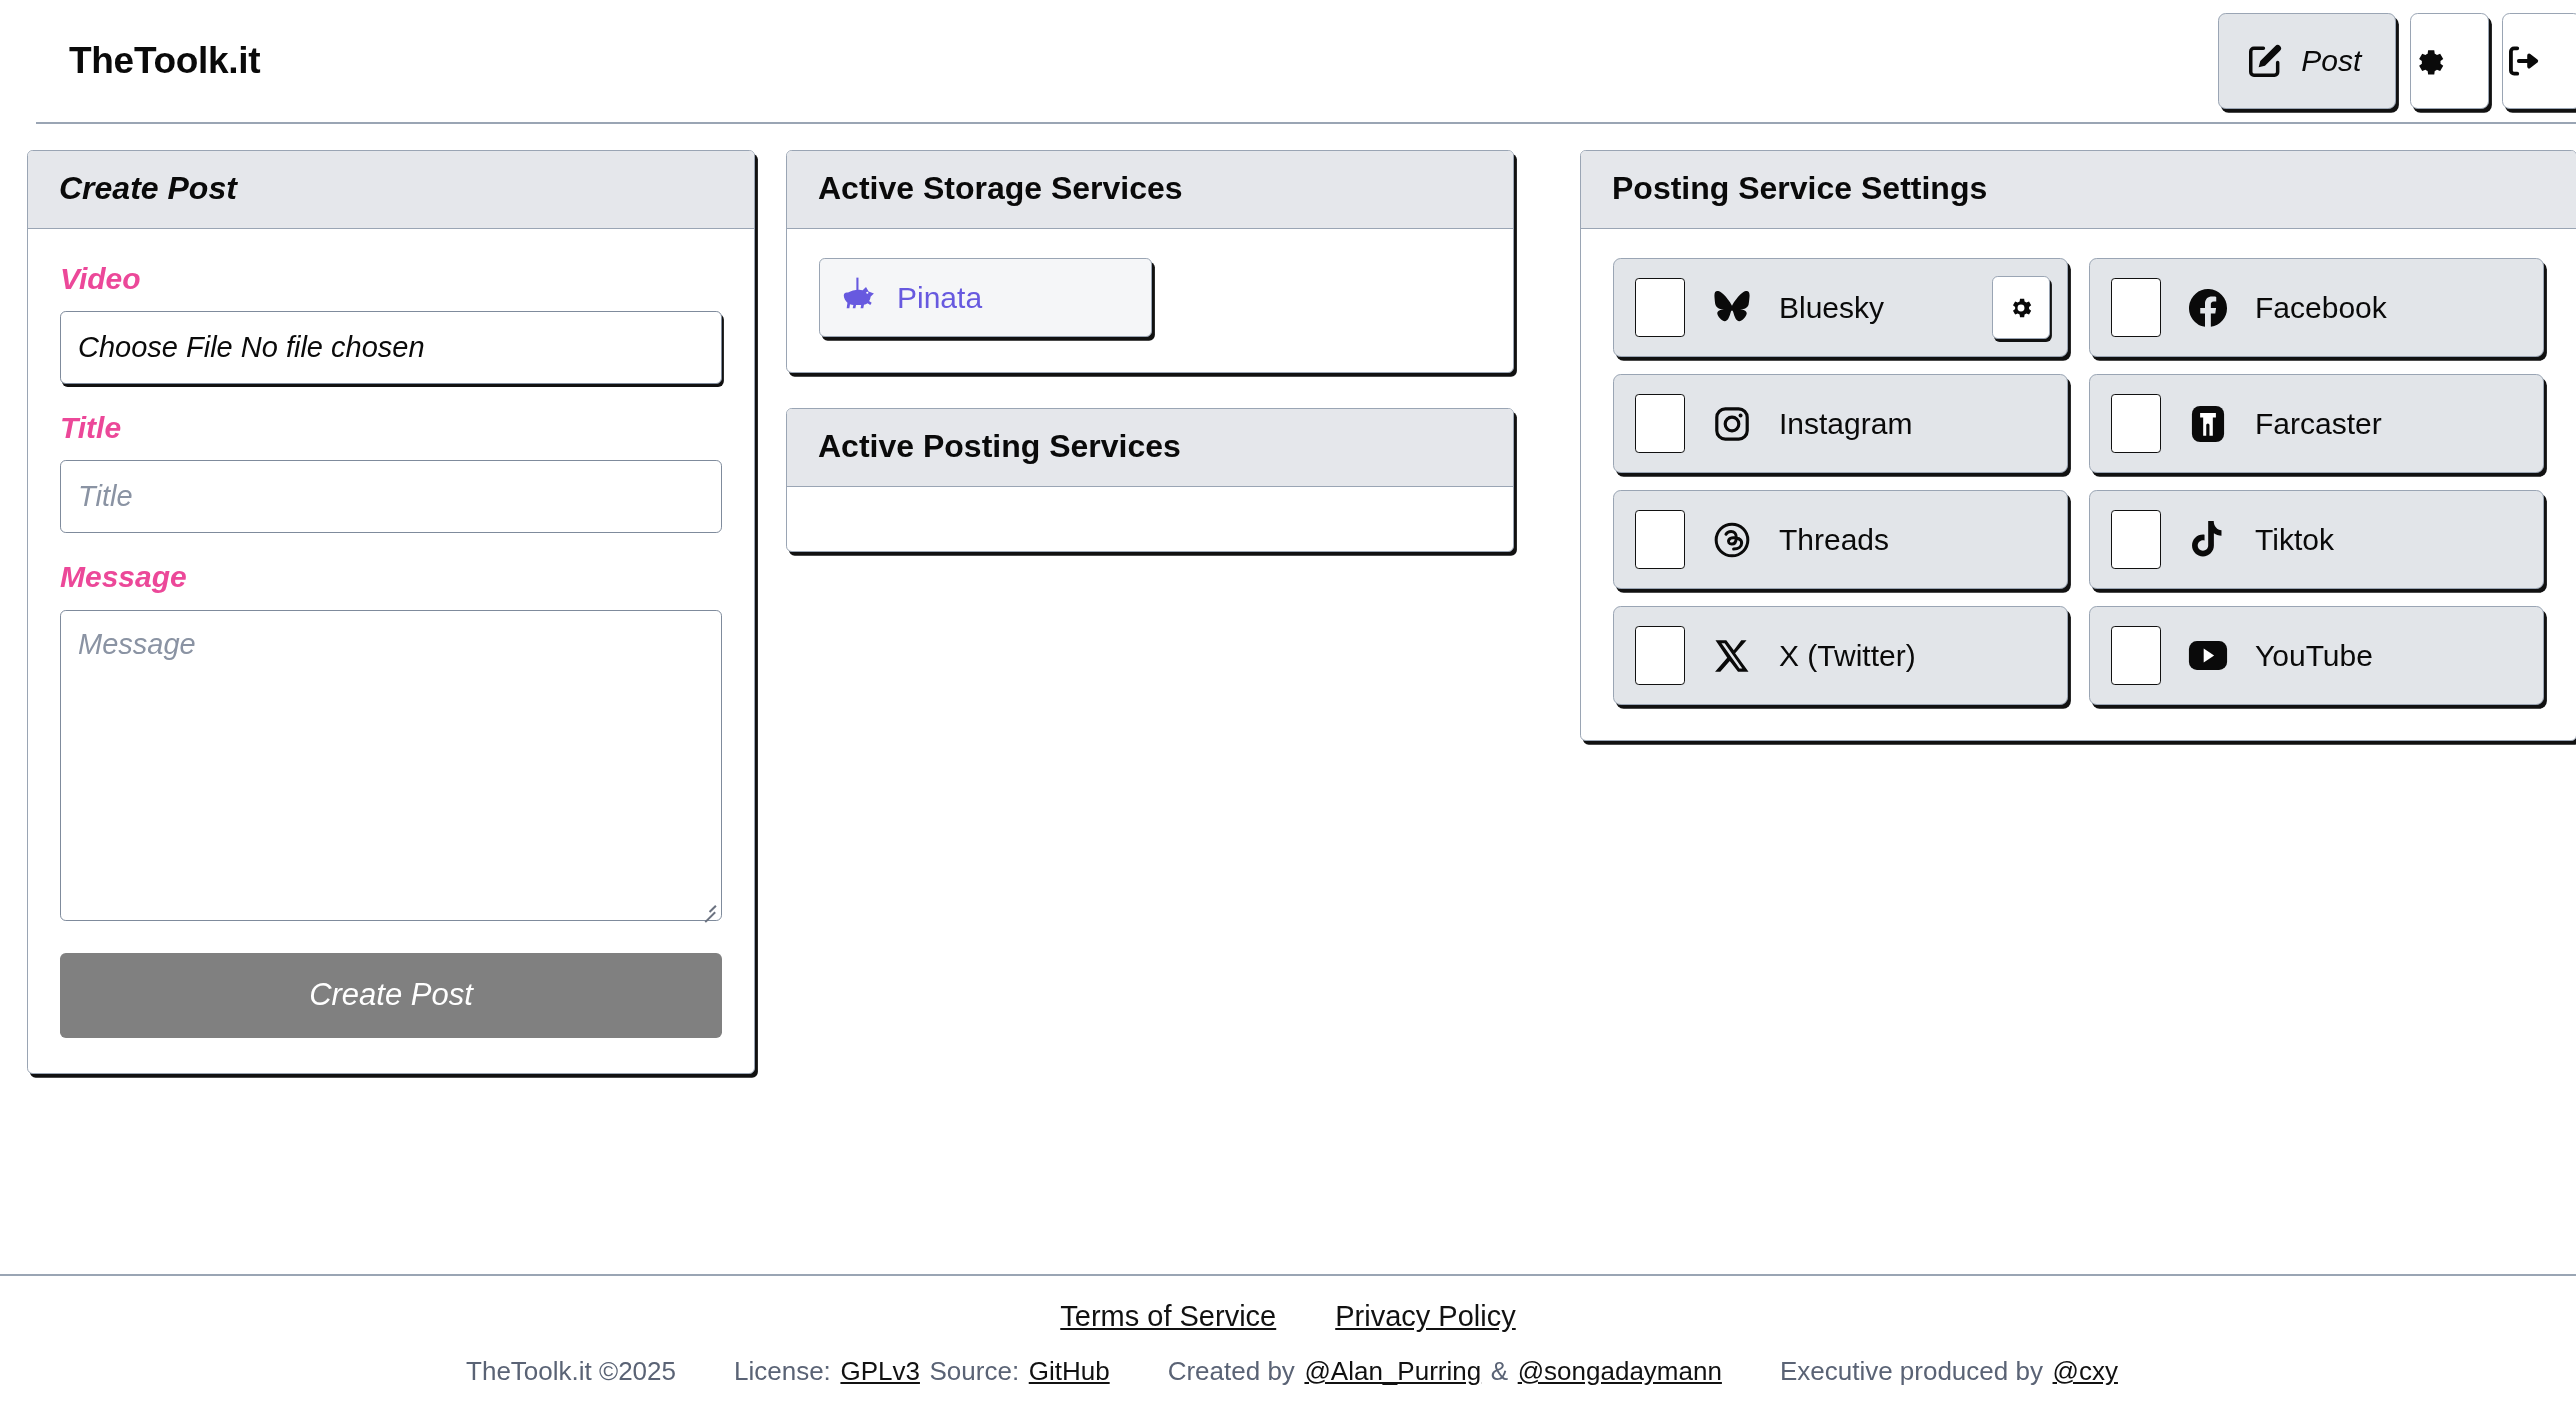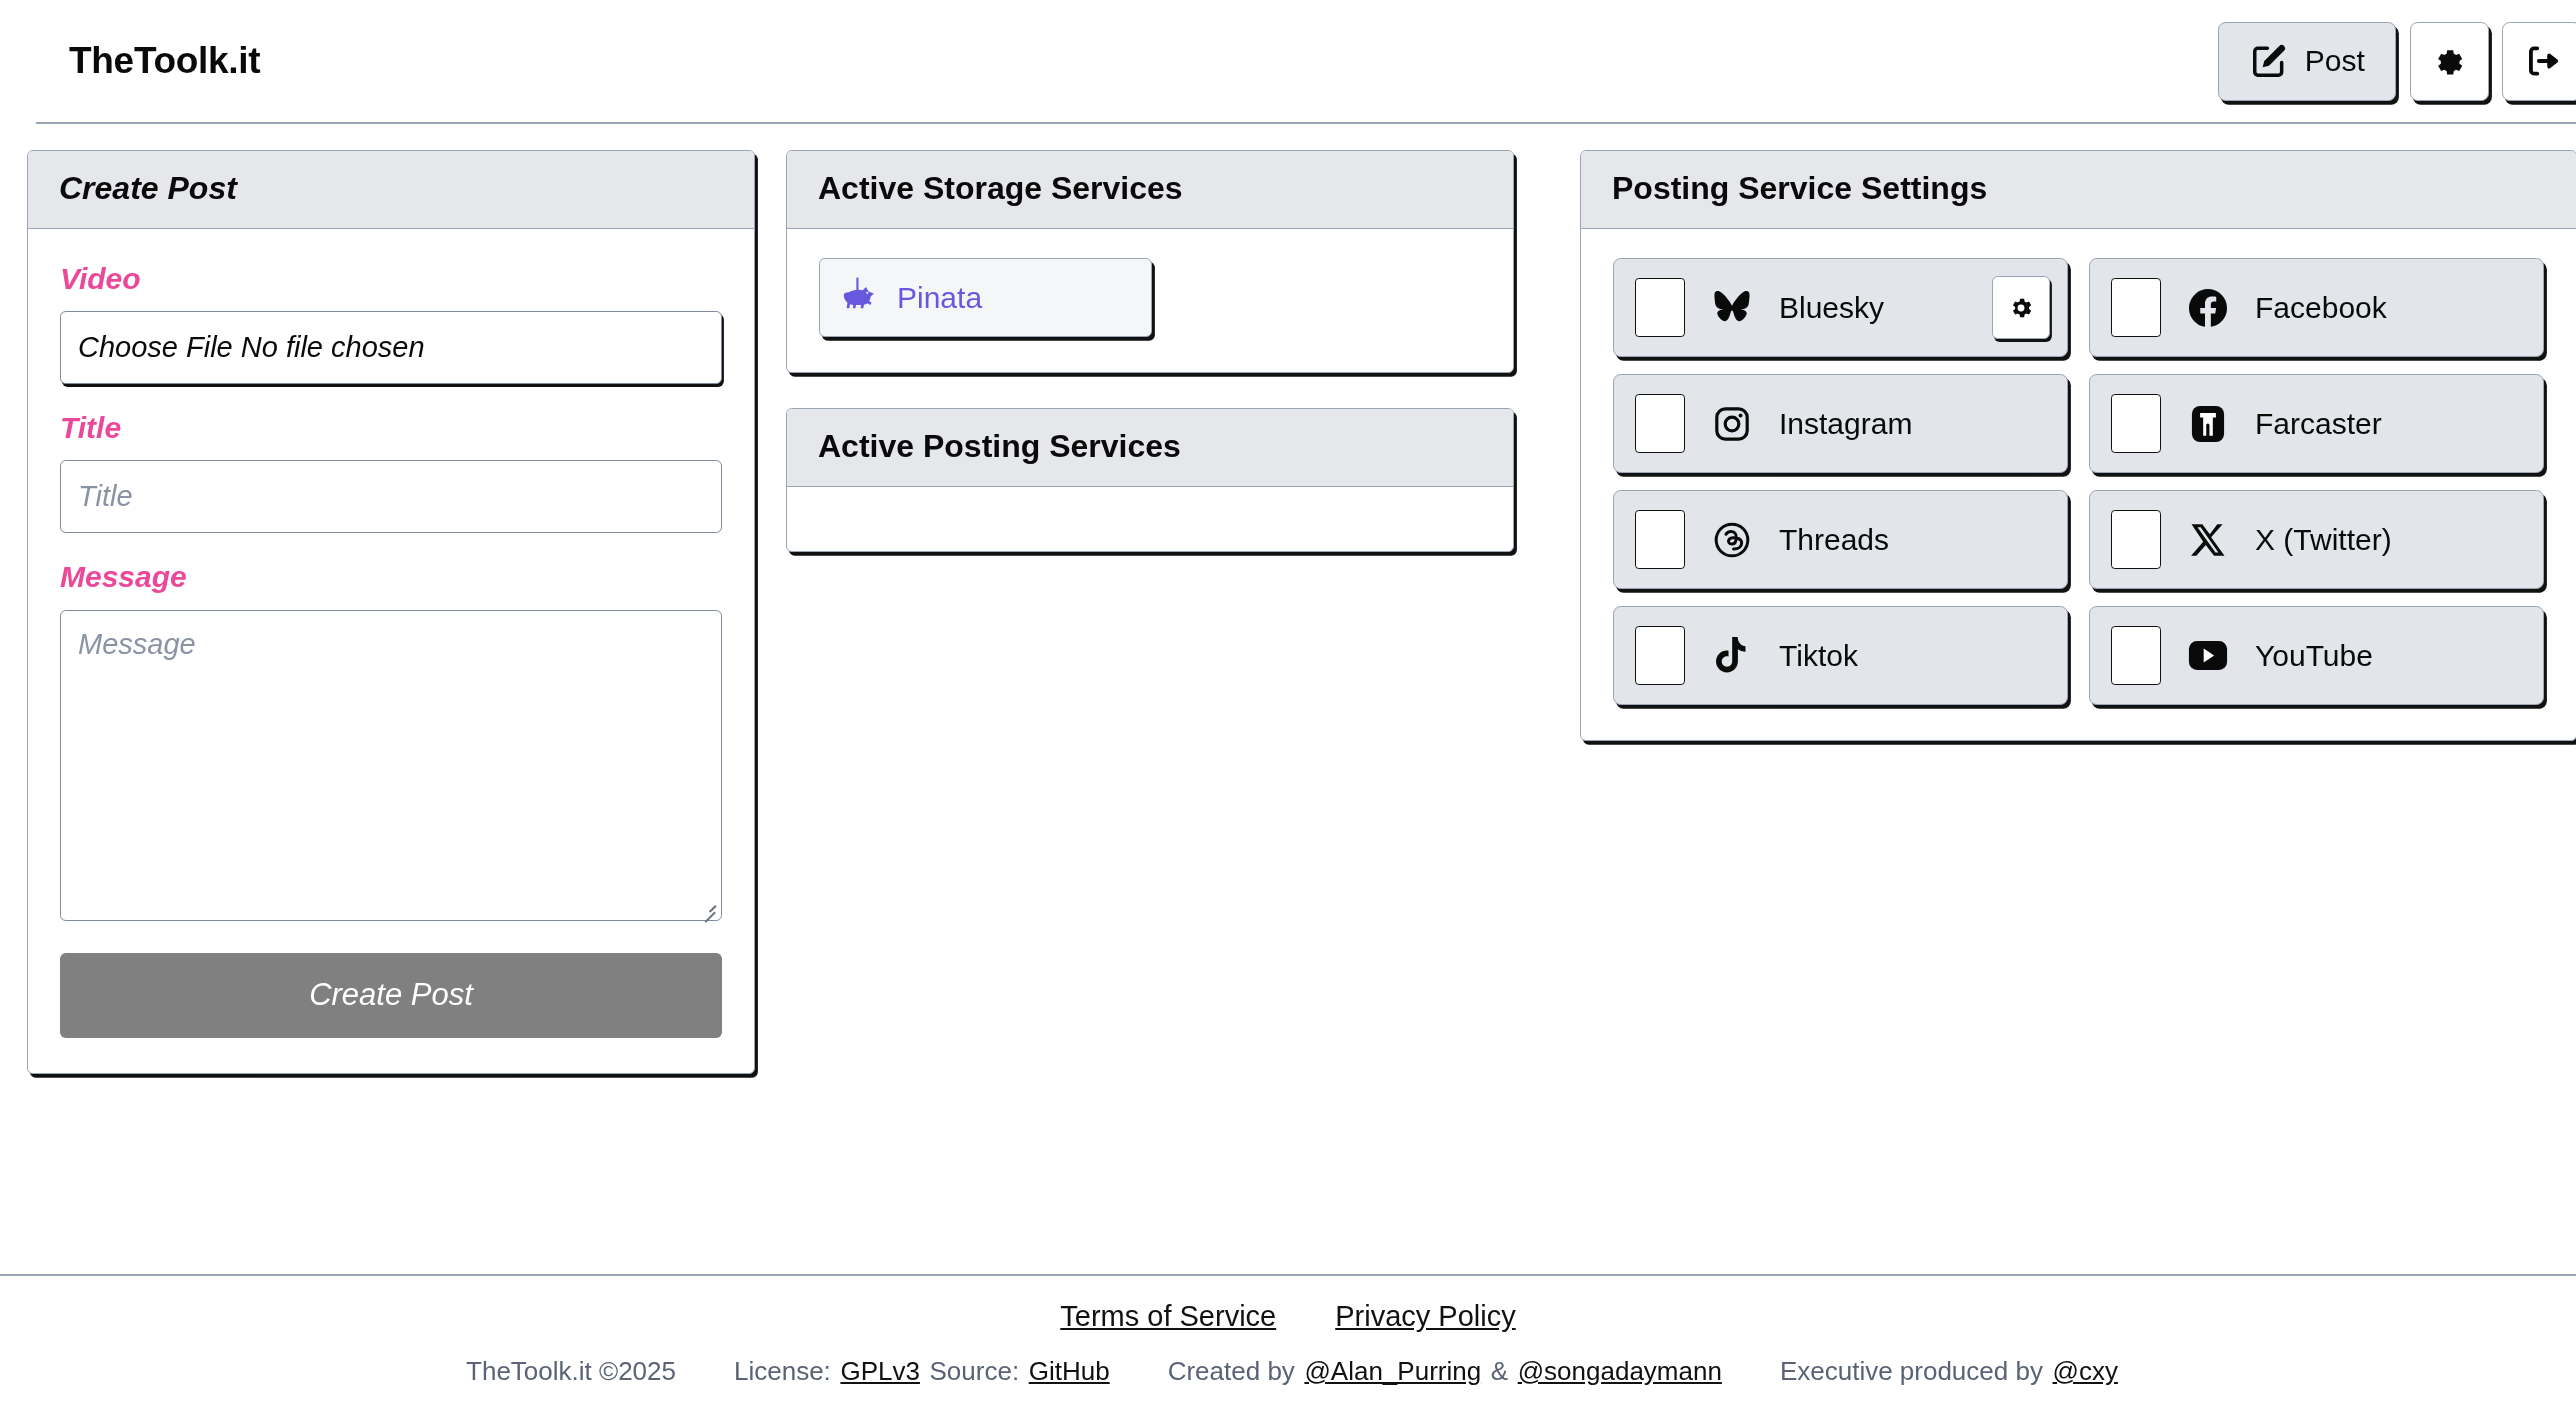--- a/index.html
+++ b/index.html
@@ -25,30 +25,31 @@
     margin-left: 36px;
   }
   .brand {
     font-size: 37px;
     font-weight: bold;
     letter-spacing: -0.3px;
     color: #0a0a0a;
   }
   .header-actions { display: flex; align-items: center; gap: 13.4px; }
   .hbtn {
-    height: 79px;
+    height: 96px;
     border: 1.9px solid #9aa5b4;
     border-radius: 7.7px;
     background: #ffffff;
     box-shadow: 2.9px 3.8px 0 #111111;
     display: flex;
     align-items: center;
-    justify-content: center;
+    justify-content: flex-start;
     gap: 17px;
     cursor: pointer;
+    font-style: italic;
   }
   .hbtn.primary { background: #e2e5e9; padding: 0 27px; min-width: 178px; }
   .hbtn.square  { width: 79px; }
   .hbtn .label { font-size: 30px; color: #0a0a0a; }
   .hbtn svg { display: block; }
 
   
   .page {
     padding: 26px 27px 0 27px;
     display: flex;
@@ -391,35 +392,35 @@
                 <path d="M16.4 11.3c-2.6-.9-5.3-1.1-6.4.6-.8 1.3.3 2.7 1.8 2.7 1.8 0 2.9-1.5 2.9-4.4 0-2.2-1.3-3.6-3.3-3.6-1.5 0-2.6.7-3.2 1.8" stroke-linecap="round"></path>
                 <path d="M16.4 11.3c1.1.5 1.7 1.4 1.7 2.6 0 2.2-1.9 3.8-5.1 3.8" stroke-linecap="round"></path>
               </svg>
             </span>
             <span class="svc-name">Threads</span>
           </div>
 
           <div class="svc-row">
             <span class="svc-check"></span>
             <span class="svc-ico">
+              <svg width="35" height="38" viewBox="0 0 20 24" fill="#0a0a0a">
+                <path d="M13.3 0h-3.5v15.5c0 1.8-1.5 3.3-3.3 3.3S3.2 17.3 3.2 15.5s1.5-3.3 3.3-3.3c.3 0 .7 0 1 .1V8.7c-.3 0-.7-.1-1-.1-3.8 0-6.9 3.1-6.9 6.9s3.1 6.9 6.9 6.9 6.9-3.1 6.9-6.9V7.7c1.4 1 3 1.6 4.8 1.6V5.8c-2.6 0-4.9-2.5-4.9-5.8z"></path>
+              </svg>
+            </span>
+            <span class="svc-name">Tiktok</span>
+          </div>
+
+          <div class="svc-row">
+            <span class="svc-check"></span>
+            <span class="svc-ico">
               <svg width="36" height="36" viewBox="0 0 24 24" fill="#0a0a0a">
                 <path d="M18.2 1.5h3.5l-7.6 8.7L23 22.5h-7l-5.5-7.2-6.3 7.2H.7l8.1-9.3L1 1.5h7.2l5 6.6zM17 20.4h1.9L7.1 3.5H5z"></path>
               </svg>
             </span>
             <span class="svc-name">X (Twitter)</span>
-          </div>
-
-          <div class="svc-row">
-            <span class="svc-check"></span>
-            <span class="svc-ico">
-              <svg width="35" height="38" viewBox="0 0 20 24" fill="#0a0a0a">
-                <path d="M13.3 0h-3.5v15.5c0 1.8-1.5 3.3-3.3 3.3S3.2 17.3 3.2 15.5s1.5-3.3 3.3-3.3c.3 0 .7 0 1 .1V8.7c-.3 0-.7-.1-1-.1-3.8 0-6.9 3.1-6.9 6.9s3.1 6.9 6.9 6.9 6.9-3.1 6.9-6.9V7.7c1.4 1 3 1.6 4.8 1.6V5.8c-2.6 0-4.9-2.5-4.9-5.8z"></path>
-              </svg>
-            </span>
-            <span class="svc-name">Tiktok</span>
           </div>
 
           <div class="svc-row">
             <span class="svc-check"></span>
             <span class="svc-ico">
               <svg width="40" height="31" viewBox="0 0 26 20" fill="#0a0a0a">
                 <rect x="0.6" y="0.6" width="24.8" height="18.8" rx="5.2"></rect>
                 <path d="M10.2 5.4 17 10l-6.8 4.6z" fill="#ffffff"></path>
               </svg>
             </span>

